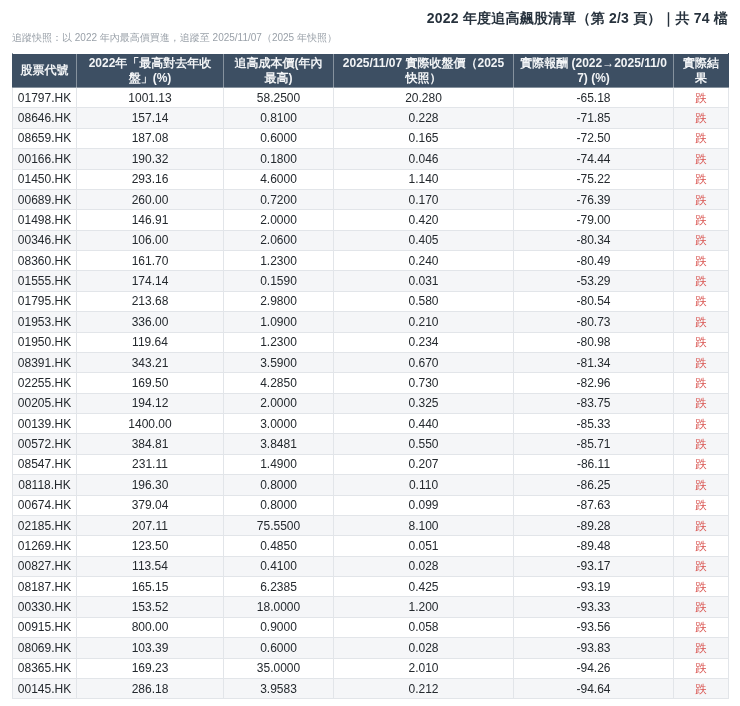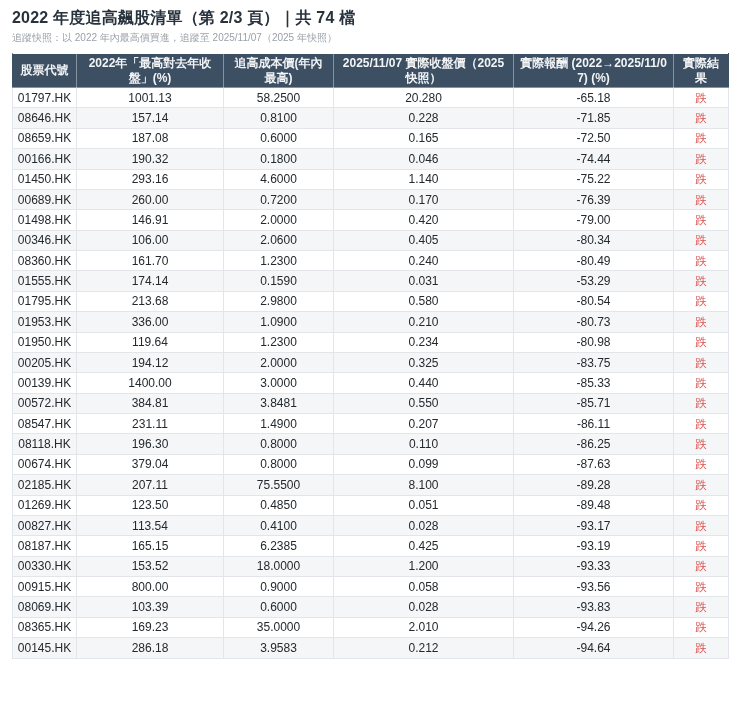--- a/index.html
+++ b/index.html
@@ -19,25 +19,26 @@
     height: 706px;
     overflow: hidden;
     background: #ffffff;
     font-family: "Liberation Sans", "DejaVu Sans", sans-serif;
     color: var(--body-text);
   }
   .page {
     padding: 8px 12px 0 12px;
   }
   .title {
-    font-size: 16px;
+    font-size: 14px;
     font-weight: 700;
     color: var(--title-color);
     line-height: 20px;
     letter-spacing: 0.2px;
+    text-align: right;
   }
   .subtitle {
     font-size: 10px;
     color: var(--subtitle-color);
     line-height: 15px;
     margin-top: 2px;
     margin-bottom: 8px;
   }
   table.stocks {
     width: 716px;
@@ -199,20 +200,36 @@
         </tr>
         <tr>
           <td>01950.HK</td>
           <td>119.64</td>
           <td>1.2300</td>
           <td>0.234</td>
           <td>-80.98</td>
           <td class="result">跌</td>
         </tr>
         <tr class="alt">
+          <td>08391.HK</td>
+          <td>343.21</td>
+          <td>3.5900</td>
+          <td>0.670</td>
+          <td>-81.34</td>
+          <td class="result">跌</td>
+        </tr>
+        <tr>
+          <td>02255.HK</td>
+          <td>169.50</td>
+          <td>4.2850</td>
+          <td>0.730</td>
+          <td>-82.96</td>
+          <td class="result">跌</td>
+        </tr>
+        <tr class="alt">
           <td>00205.HK</td>
           <td>194.12</td>
           <td>2.0000</td>
           <td>0.325</td>
           <td>-83.75</td>
           <td class="result">跌</td>
         </tr>
         <tr>
           <td>00139.HK</td>
           <td>1400.00</td>

